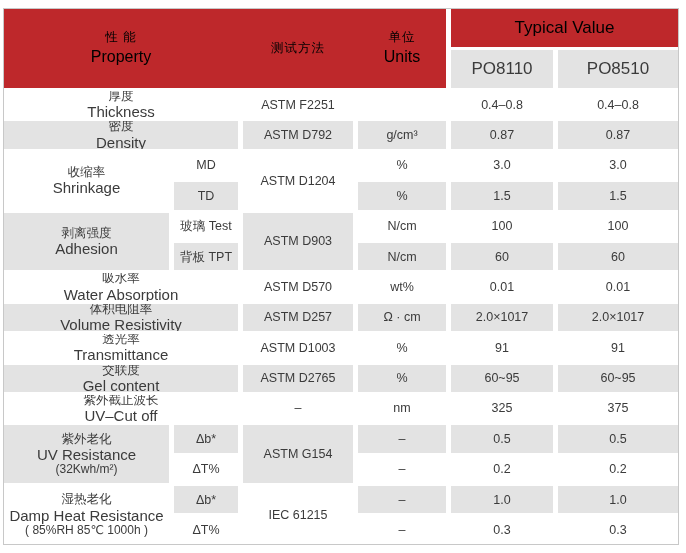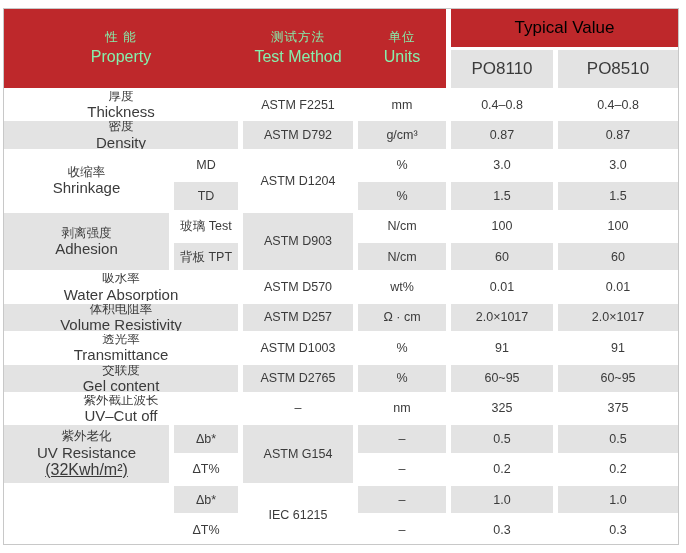--- a/index.html
+++ b/index.html
@@ -20,64 +20,62 @@
     background:#fff;
     border:1px solid var(--border);
     padding:0;
   }
   .cell{display:flex;flex-direction:column;align-items:center;justify-content:center;
     text-align:center;font-size:12.5px;line-height:1.14;background:#fff;overflow:hidden;}
   .shade{background:var(--gray);}
   .red{background:var(--red);color:#000000;}
   
   .red-block{
-    grid-area:1/1/3/5;background:var(--red);color:#86efac;
+    grid-area:1/1/3/5;background:var(--red);color:#000000;
     display:grid;grid-template-columns:234px 110px 88px;column-gap:5px;
     align-items:center;
     text-align:center;
   }
   .hcell{display:flex;flex-direction:column;align-items:center;justify-content:center;
     font-size:16px;line-height:1.35;}
   .hcell .zh{letter-spacing:1px;}
   .typical{grid-area:1/5/2/7;font-size:17px;}
   .subhead{font-size:17px;background:var(--gray);}
   .zh{font-size:12.5px;}
   .en{font-size:15px;}
-  .note{font-size:16px;text-decoration:underline;}
+  .note{font-size:12px;}
   .val{font-size:12.5px;}
 </style>
 </head>
 <body>
 
 <div class="spec-table">
 
   <div class="red-block">
     <div class="hcell">
       <span class="zh">性 能</span>
       <span>Property</span>
     </div>
     <div class="hcell">
       <span class="zh">测试方法</span>
-      <span>Test Method</span>
     </div>
     <div class="hcell">
       <span class="zh">单位</span>
       <span>Units</span>
     </div>
   </div>
   <div class="cell red typical">Typical Value</div>
   <div class="cell subhead" style="grid-area:2/5">PO8110</div>
   <div class="cell subhead" style="grid-area:2/6">PO8510</div>
 
   <div class="cell" style="grid-area:3/1/4/3">
     <span class="zh">厚度</span>
     <span class="en">Thickness</span>
   </div>
   <div class="cell" style="grid-area:3/3">ASTM F2251</div>
-  <div class="cell" style="grid-area:3/4">mm</div>
   <div class="cell val" style="grid-area:3/5">0.4–0.8</div>
   <div class="cell val" style="grid-area:3/6">0.4–0.8</div>
 
   <div class="cell shade" style="grid-area:4/1/5/3">
     <span class="zh">密度</span>
     <span class="en">Density</span>
   </div>
   <div class="cell shade" style="grid-area:4/3">ASTM D792</div>
   <div class="cell shade" style="grid-area:4/4">g/cm³</div>
   <div class="cell shade val" style="grid-area:4/5">0.87</div>
@@ -164,20 +162,25 @@
   <div class="cell shade" style="grid-area:14/2">Δb*</div>
   <div class="cell" style="grid-area:15/2">ΔT%</div>
   <div class="cell shade" style="grid-area:14/3/16/4">ASTM G154</div>
   <div class="cell shade" style="grid-area:14/4">–</div>
   <div class="cell" style="grid-area:15/4">–</div>
   <div class="cell shade val" style="grid-area:14/5">0.5</div>
   <div class="cell val" style="grid-area:15/5">0.2</div>
   <div class="cell shade val" style="grid-area:14/6">0.5</div>
   <div class="cell val" style="grid-area:15/6">0.2</div>
 
+  <div class="cell" style="grid-area:16/1/18/2">
+    <span class="zh">湿热老化</span>
+    <span class="en">Damp Heat Resistance</span>
+    <span class="note">( 85%RH  85℃  1000h )</span>
+  </div>
   <div class="cell shade" style="grid-area:16/2">Δb*</div>
   <div class="cell" style="grid-area:17/2">ΔT%</div>
   <div class="cell" style="grid-area:16/3/18/4">IEC 61215</div>
   <div class="cell shade" style="grid-area:16/4">–</div>
   <div class="cell" style="grid-area:17/4">–</div>
   <div class="cell shade val" style="grid-area:16/5">1.0</div>
   <div class="cell val" style="grid-area:17/5">0.3</div>
   <div class="cell shade val" style="grid-area:16/6">1.0</div>
   <div class="cell val" style="grid-area:17/6">0.3</div>
 

